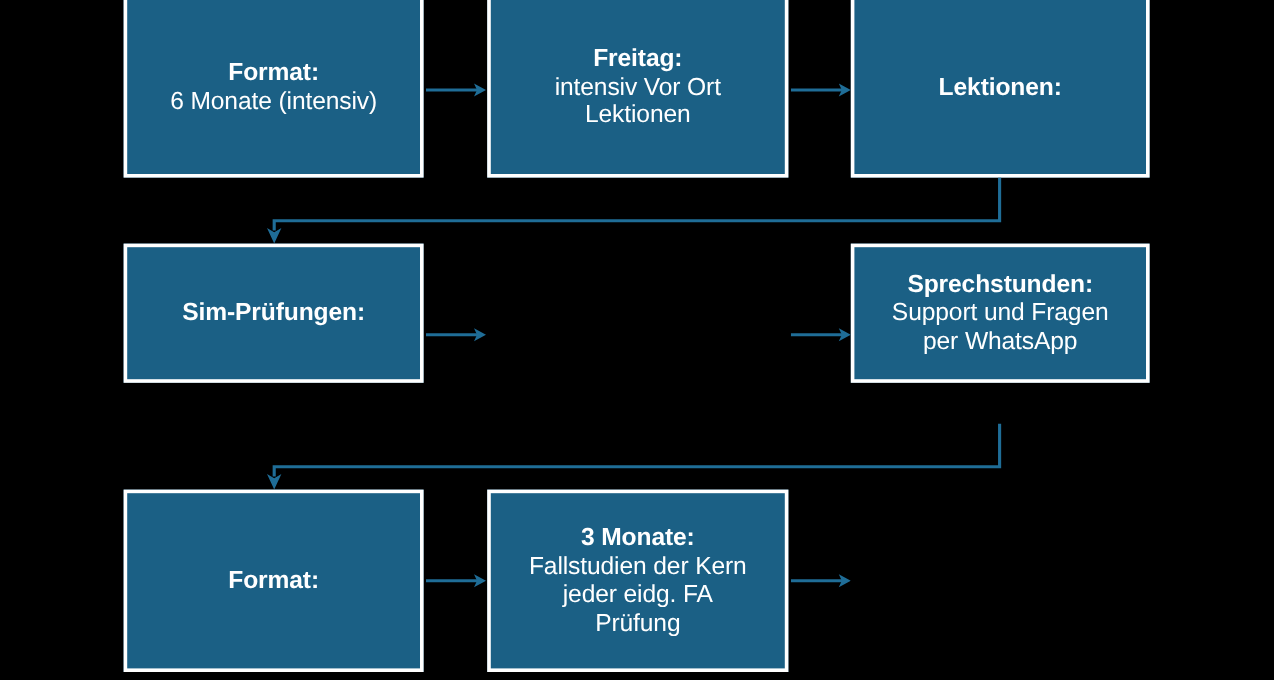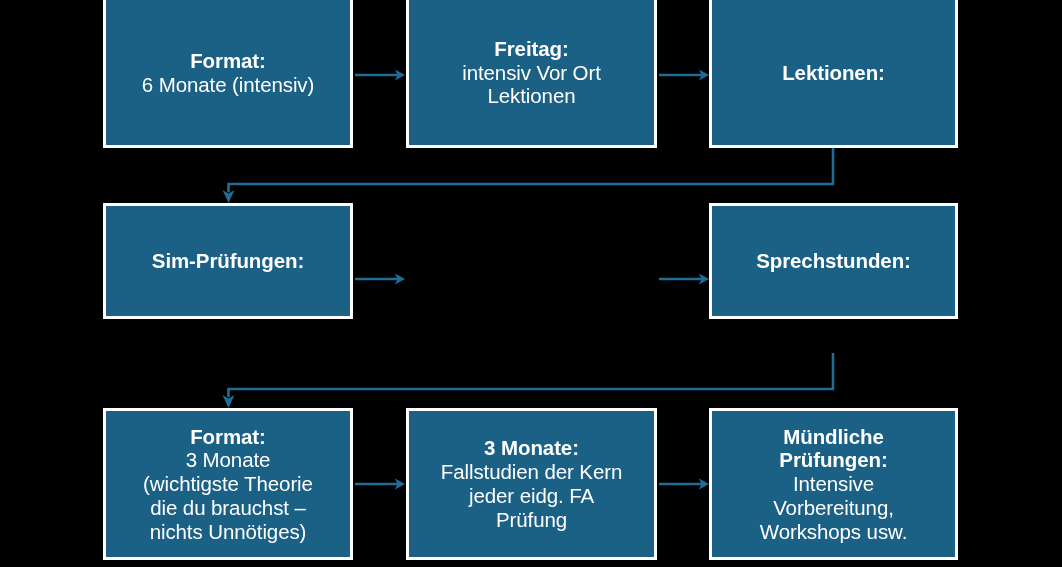--- a/index.html
+++ b/index.html
@@ -99,20 +99,22 @@
     </svg>
   </div>
 
   <div class="flow-box r2 c1">
     <div class="bx-title">Sim-Prüfungen:</div>
   </div>
 
 
   <div class="flow-box r2 c3">
     <div class="bx-title">Sprechstunden:</div>
+    <div class="bx-body">Support und Fragen
+per WhatsApp</div>
   </div>
 
   <div class="h-arrow" style="left:355px;top:272px;width:50px;">
     <svg width="50" height="14" viewBox="0 0 50 14">
       <path d="M0,7 L43,7" stroke="#1f6d97" stroke-width="2.6" fill="none"></path>
       <path d="M50,7 L40,1.6 L42.5,7 L40,12.4 Z" fill="#1f6d97"></path>
     </svg>
   </div>
   <div class="h-arrow" style="left:659px;top:272px;width:50px;">
     <svg width="50" height="14" viewBox="0 0 50 14">
@@ -123,40 +125,29 @@
 
   <div class="wrap-arrow" style="left:215px;top:353px;width:630px;height:56px;">
     <svg width="630" height="56" viewBox="0 0 630 56">
       <path d="M618,0 L618,36 L13.5,36 L13.5,44" stroke="#1f6d97" stroke-width="2.6" fill="none"></path>
       <path d="M13.5,55 L7.5,42 L13.5,45.5 L19.5,42 Z" fill="#1f6d97"></path>
     </svg>
   </div>
 
   <div class="flow-box r3 c1">
     <div class="bx-title">Format:</div>
-    <div class="bx-body">3 Monate
-(wichtigste Theorie
-die du brauchst –
-nichts Unnötiges)</div>
   </div>
 
   <div class="flow-box r3 c2">
     <div class="bx-title">3 Monate:</div>
     <div class="bx-body">Fallstudien der Kern
 jeder eidg. FA
 Prüfung</div>
   </div>
 
-  <div class="flow-box r3 c3">
-    <div class="bx-title">Mündliche
-Prüfungen:</div>
-    <div class="bx-body">Intensive
-Vorbereitung,
-Workshops usw.</div>
-  </div>
 
   <div class="h-arrow" style="left:355px;top:477px;width:50px;">
     <svg width="50" height="14" viewBox="0 0 50 14">
       <path d="M0,7 L43,7" stroke="#1f6d97" stroke-width="2.6" fill="none"></path>
       <path d="M50,7 L40,1.6 L42.5,7 L40,12.4 Z" fill="#1f6d97"></path>
     </svg>
   </div>
   <div class="h-arrow" style="left:659px;top:477px;width:50px;">
     <svg width="50" height="14" viewBox="0 0 50 14">
       <path d="M0,7 L43,7" stroke="#1f6d97" stroke-width="2.6" fill="none"></path>

